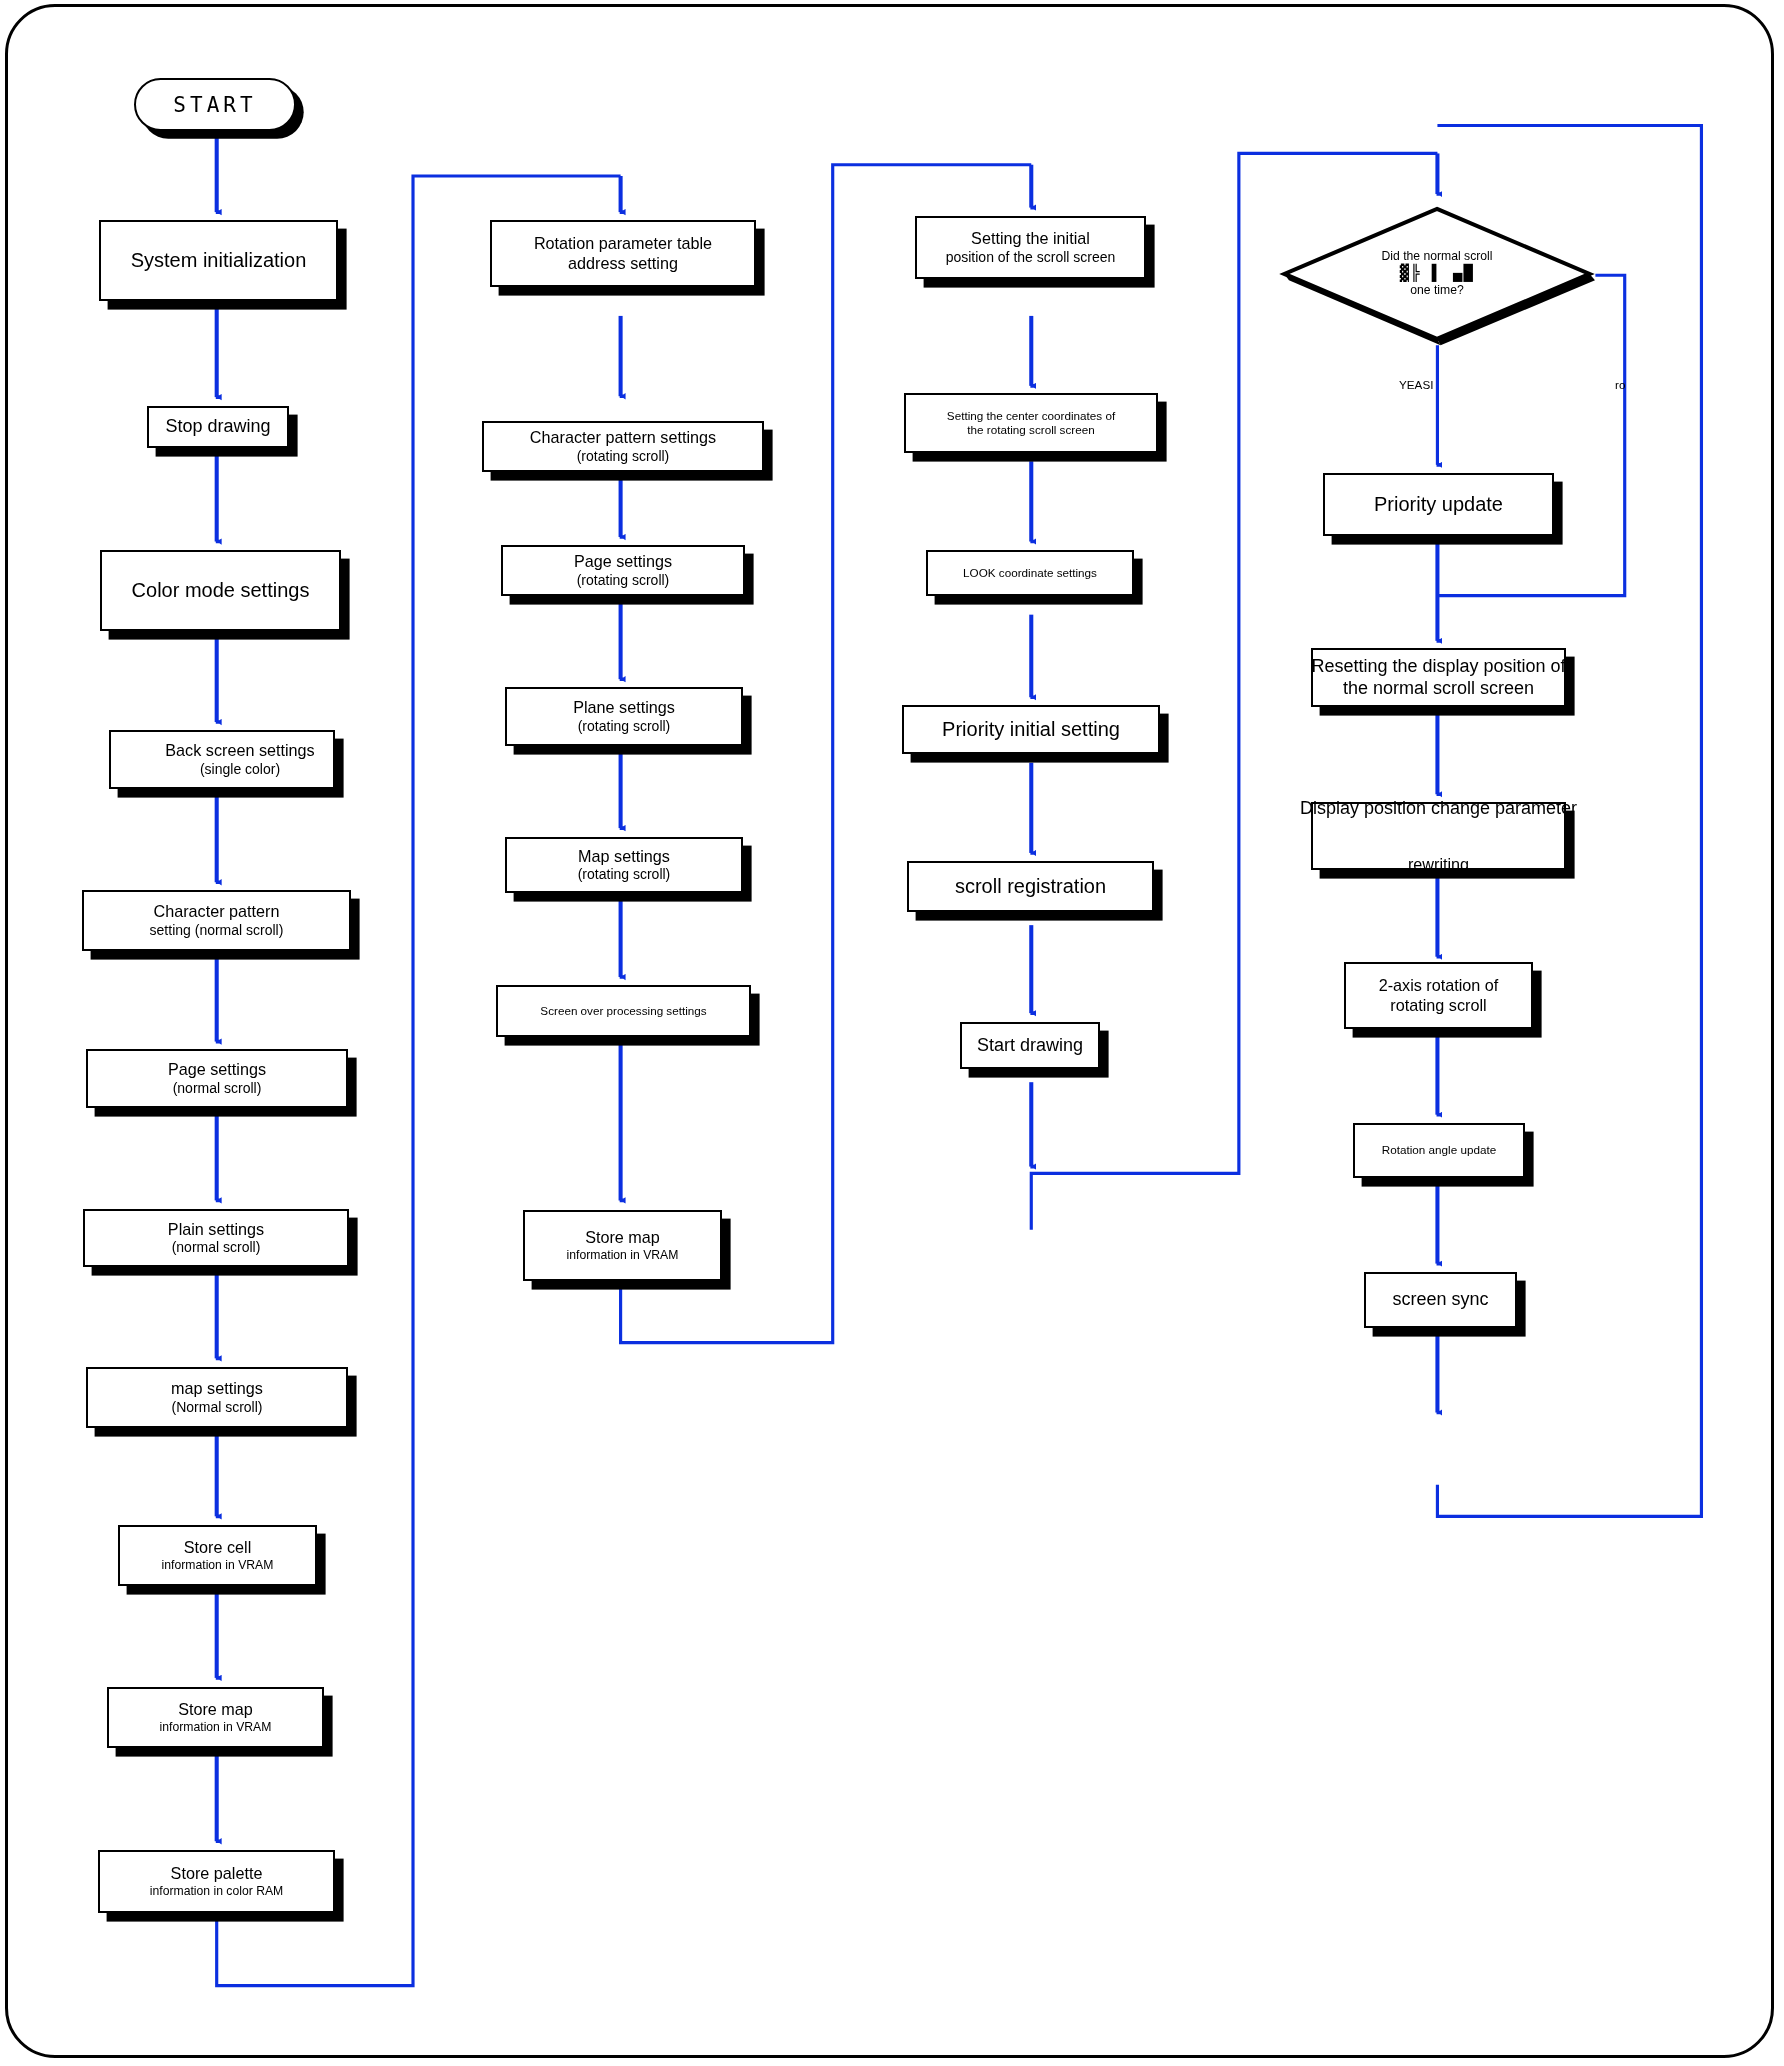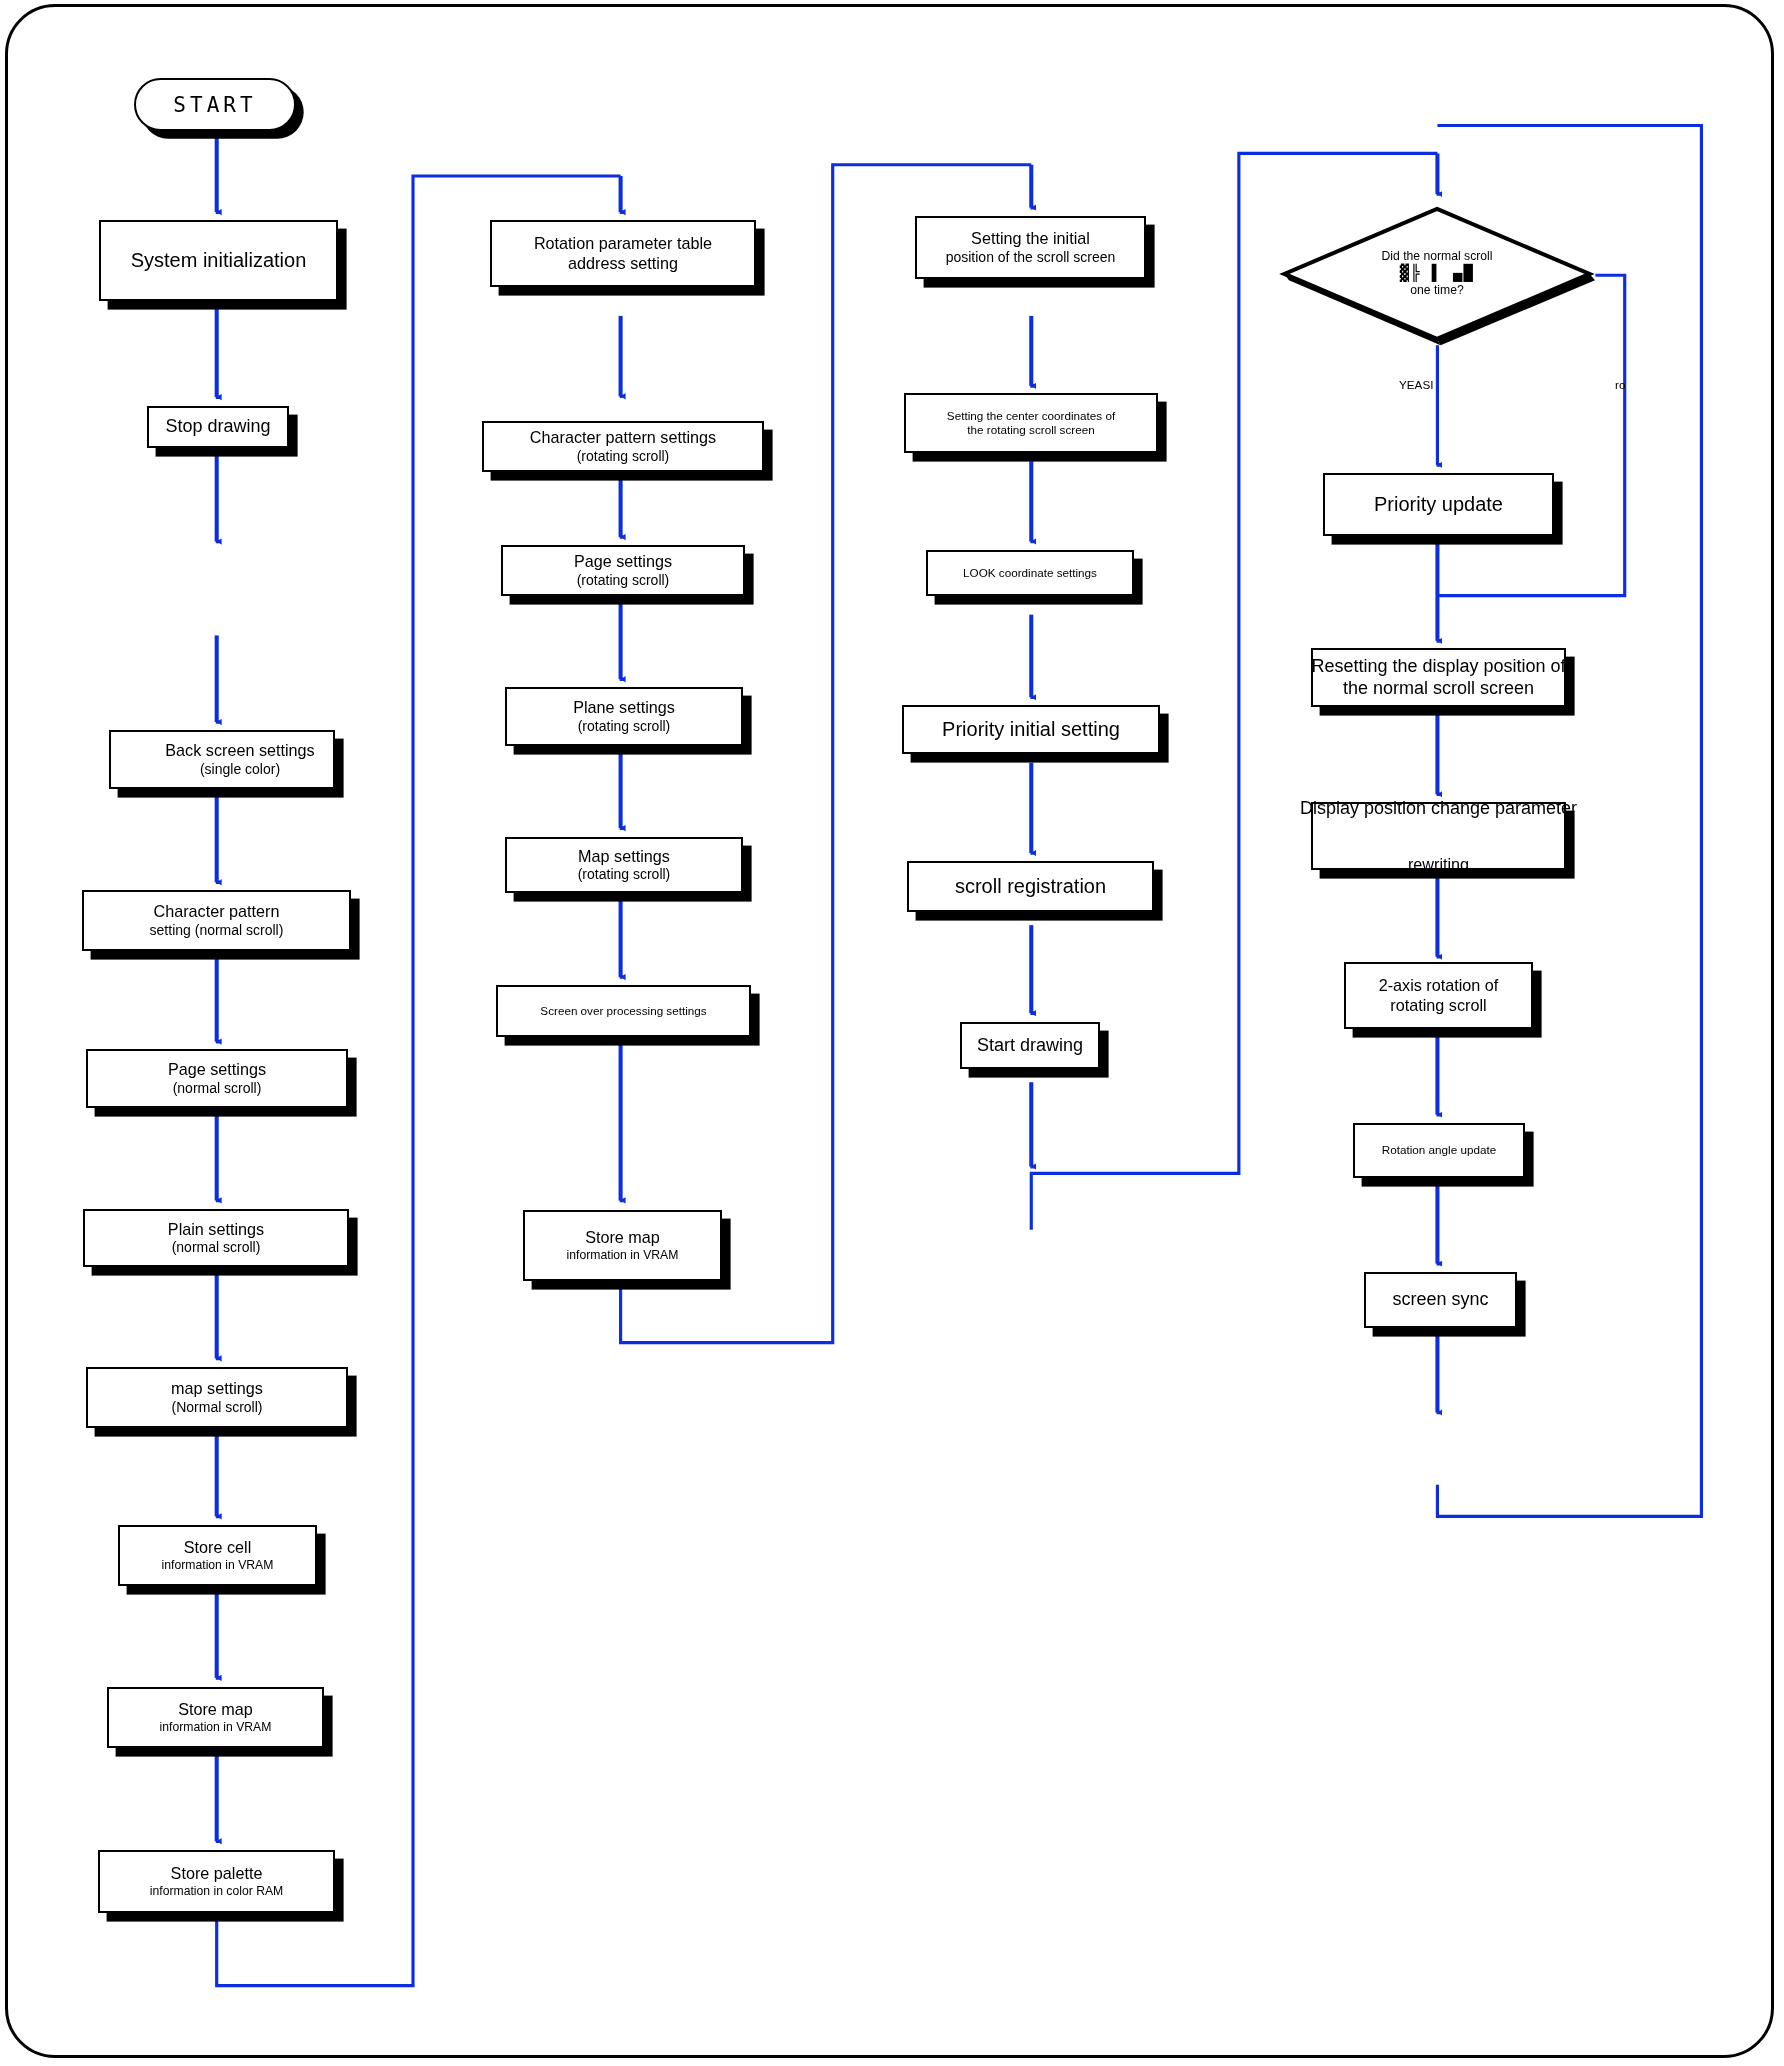--- a/index.html
+++ b/index.html
@@ -168,20 +168,23 @@
     </div>
 
     <div class="node" style="left:99px;top:220px;width:239px;height:81px;">
       <span class="l1 t-lg">System initialization</span>
     </div>
 
     <div class="node" style="left:147px;top:406px;width:142px;height:42px;">
       <span class="l1 t-sm">Stop drawing</span>
     </div>
 
+    <div class="node" style="left:100px;top:550px;width:241px;height:81px;">
+      <span class="l1 t-lg">Color mode settings</span>
+    </div>
 
     <div class="node" style="left:109px;top:730px;width:226px;height:59px;padding-left:36px;">
       <span class="l1 t-md">Back screen settings</span>
       <span class="l2 sub-sm">(single color)</span>
     </div>
 
     <div class="node" style="left:82px;top:890px;width:269px;height:61px;">
       <span class="l1 t-md">Character pattern</span>
       <span class="l2 sub-sm">setting (normal scroll)</span>
     </div>

